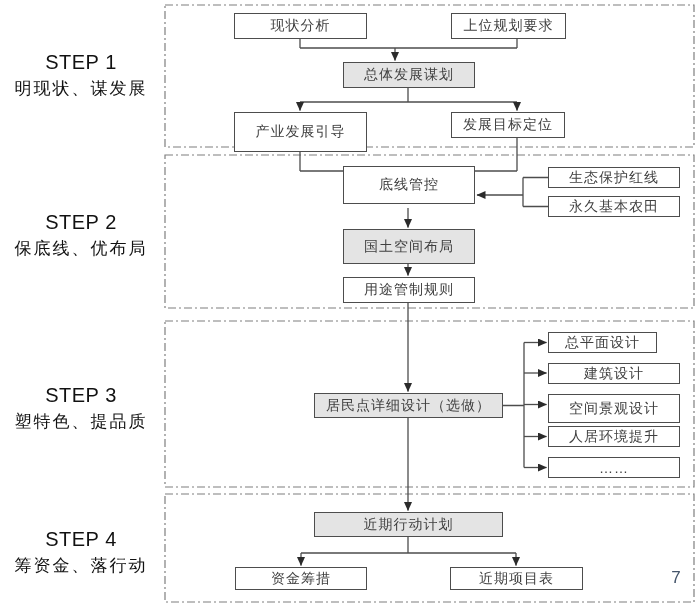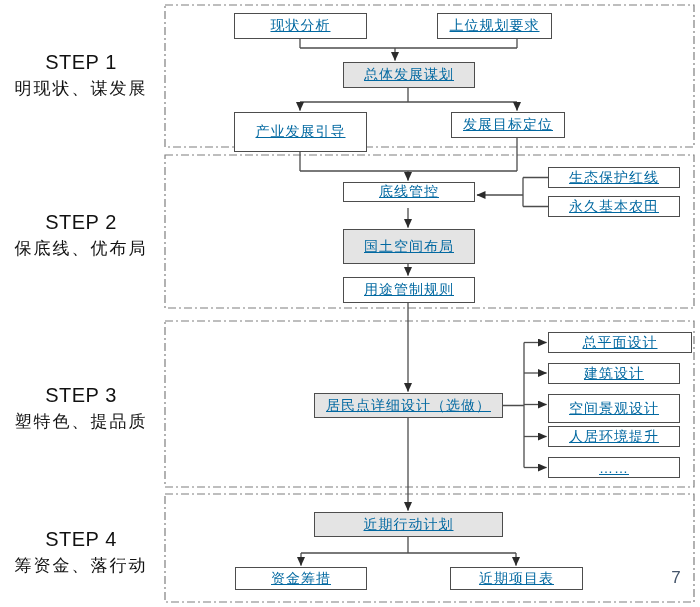--- a/index.html
+++ b/index.html
@@ -7,21 +7,21 @@
     position:relative;width:700px;height:607px;background:#ffffff;overflow:hidden;
     font-family:"Liberation Sans",sans-serif;color:#1a1a1a;
   }
   svg.layer{position:absolute;left:0;top:0;width:700px;height:607px;}
   .step-label{position:absolute;left:0;width:162px;text-align:center;}
   .step-label .en{font-size:20px;letter-spacing:.5px;color:#111;}
   .step-label .cn{font-size:17px;letter-spacing:2px;color:#111;margin-top:3px;white-space:nowrap;}
   .node{
     position:absolute;box-sizing:border-box;background:#ffffff;
     border:1.2px solid #4d4d4d;display:flex;align-items:center;justify-content:center;
-    font-size:14px;letter-spacing:1px;color:#0369a1;white-space:nowrap;text-decoration:underline;
+    font-size:14px;letter-spacing:1px;color:#404040;white-space:nowrap;
   }
   .node.hl{background:#e4e4e4;border-width:1.5px;text-align:right;}
   .node.sm{font-size:14px;}
   .page-num{position:absolute;left:664px;top:568px;width:24px;text-align:center;font-size:17px;color:#44546a;}
 </style>
 </head>
 <body>
 
 <div class="stage">
 
@@ -84,33 +84,33 @@
   <div class="step-label" style="top:384px">
     <div class="en">STEP 3</div>
     <div class="cn">塑特色、提品质</div>
   </div>
   <div class="step-label" style="top:528px">
     <div class="en">STEP 4</div>
     <div class="cn">筹资金、落行动</div>
   </div>
 
   <div class="node" style="left:234px;top:13px;width:133px;height:26px">现状分析</div>
-  <div class="node" style="left:437px;top:13px;width:115px;height:26px">上位规划要求</div>
+  <div class="node" style="left:451px;top:13px;width:115px;height:26px">上位规划要求</div>
   <div class="node hl" style="left:343px;top:62px;width:132px;height:26px">总体发展谋划</div>
   <div class="node" style="left:234px;top:112px;width:133px;height:40px">产业发展引导</div>
   <div class="node" style="left:451px;top:112px;width:114px;height:26px">发展目标定位</div>
 
-  <div class="node" style="left:343px;top:182px;width:132px;height:20px">底线管控</div>
+  <div class="node" style="left:343px;top:166px;width:132px;height:38px">底线管控</div>
   <div class="node sm" style="left:548px;top:167px;width:132px;height:21px">生态保护红线</div>
   <div class="node sm" style="left:548px;top:196px;width:132px;height:21px">永久基本农田</div>
   <div class="node hl" style="left:343px;top:229px;width:132px;height:35px">国土空间布局</div>
   <div class="node" style="left:343px;top:277px;width:132px;height:26px">用途管制规则</div>
 
   <div class="node hl" style="left:314px;top:393px;width:189px;height:25px">居民点详细设计（选做）</div>
-  <div class="node sm" style="left:548px;top:332px;width:144px;height:21px">总平面设计</div>
+  <div class="node sm" style="left:548px;top:332px;width:109px;height:21px">总平面设计</div>
   <div class="node sm" style="left:548px;top:363px;width:132px;height:21px">建筑设计</div>
   <div class="node sm" style="left:548px;top:394px;width:132px;height:29px">空间景观设计</div>
   <div class="node sm" style="left:548px;top:426px;width:132px;height:21px">人居环境提升</div>
   <div class="node sm" style="left:548px;top:457px;width:132px;height:21px">……</div>
 
   <div class="node hl" style="left:314px;top:512px;width:189px;height:25px">近期行动计划</div>
   <div class="node" style="left:235px;top:567px;width:132px;height:23px">资金筹措</div>
   <div class="node" style="left:450px;top:567px;width:133px;height:23px">近期项目表</div>
 
   <div class="page-num">7</div>

